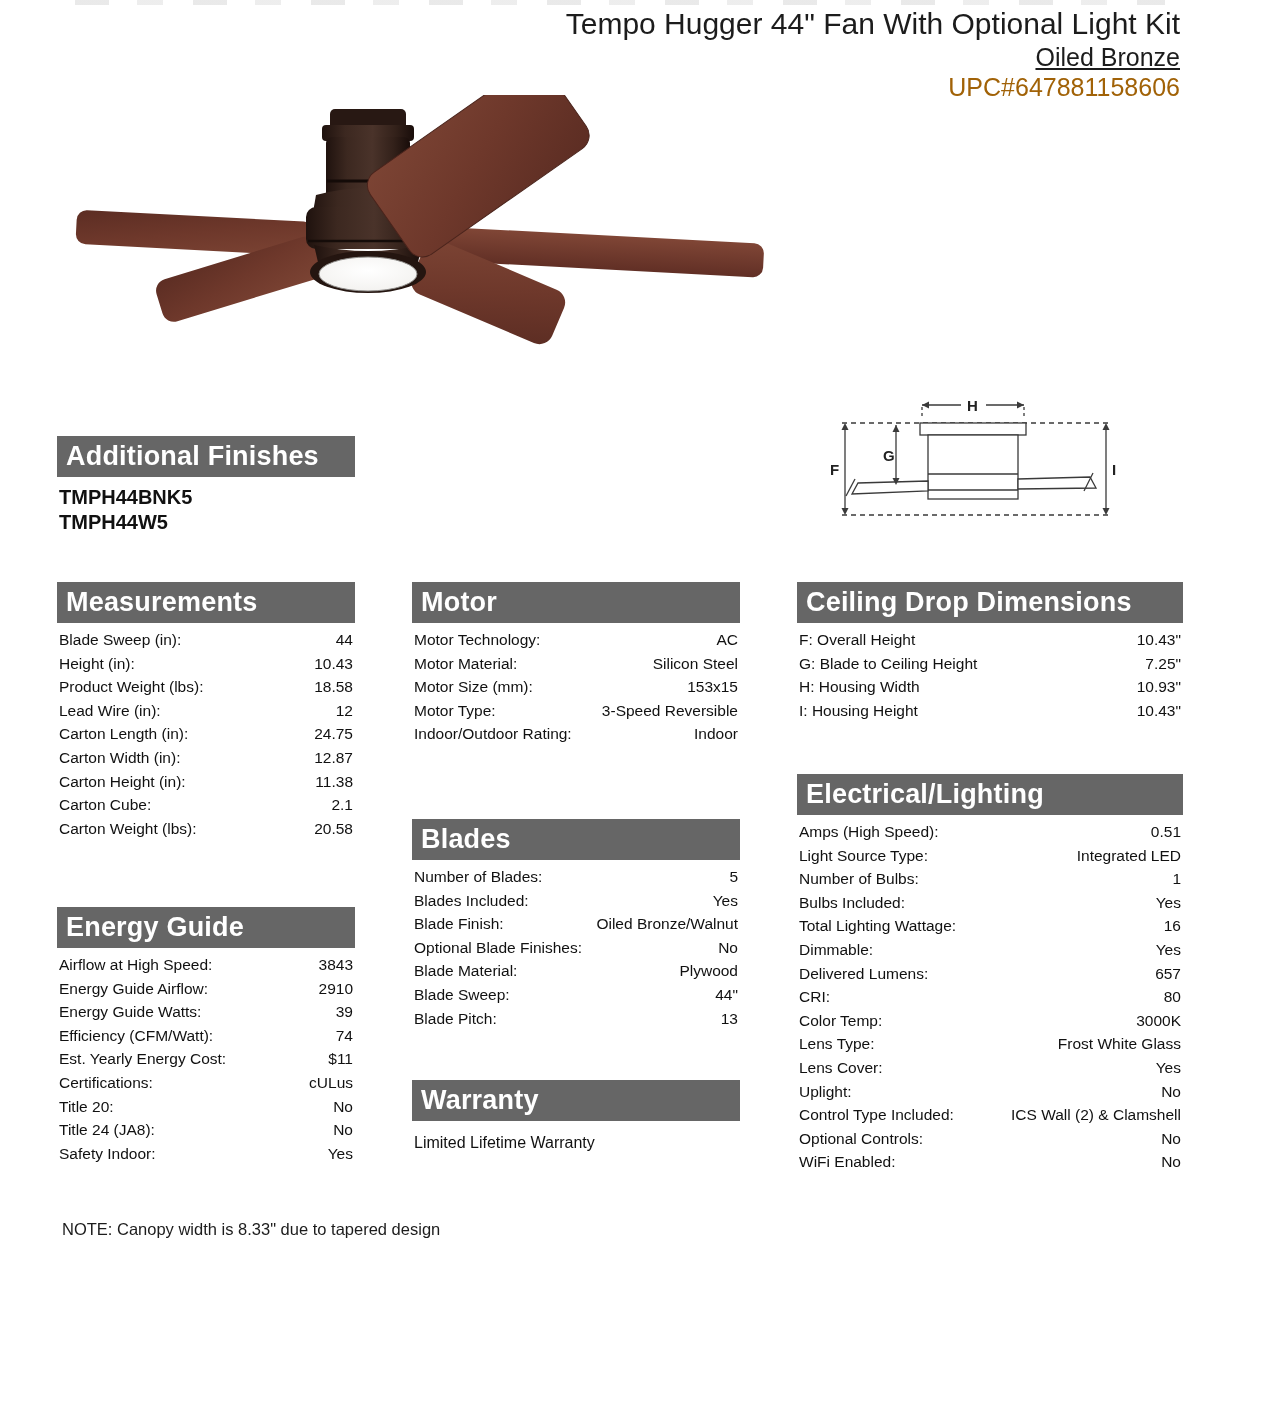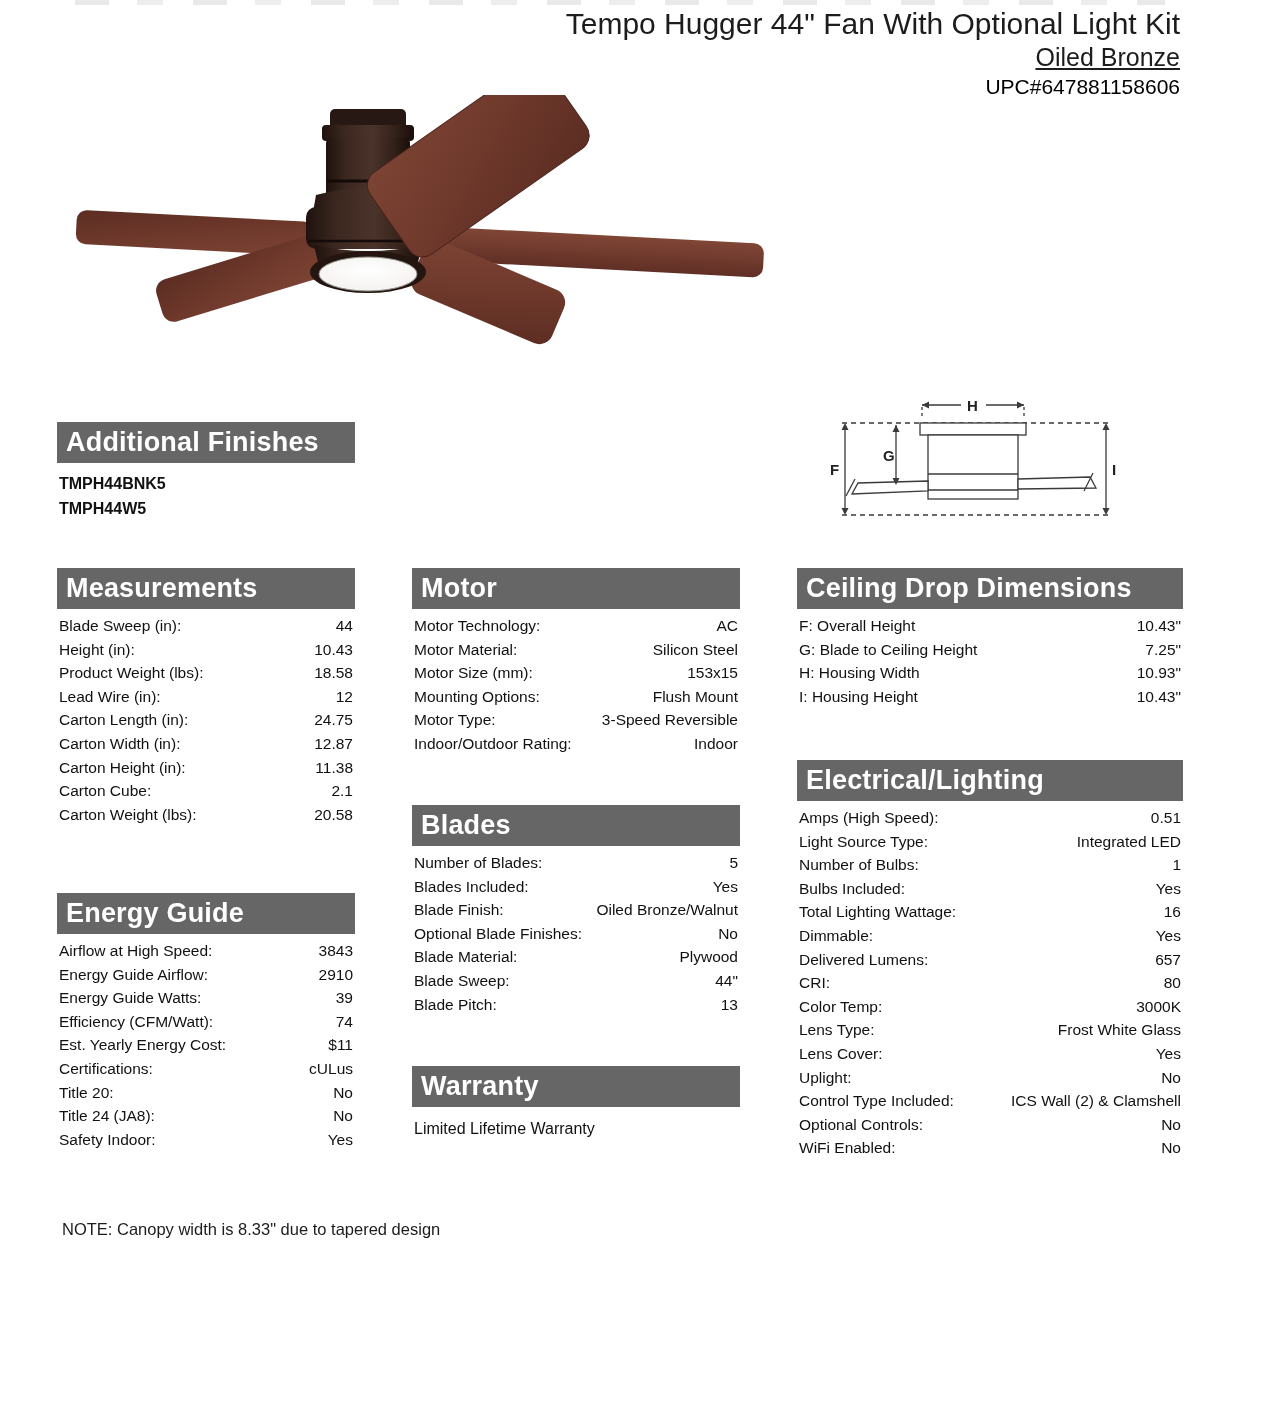--- a/index.html
+++ b/index.html
@@ -10,34 +10,34 @@
   .abs{position:absolute;}
   
   .top-artifact{
     left:75px;top:0;width:1090px;height:5px;opacity:.45;
     background:repeating-linear-gradient(90deg,#cfcfcf 0 34px,transparent 34px 62px,#d8d8d8 62px 88px,transparent 88px 118px);
   }
   
   .header-block{top:6px;right:84px;text-align:right;}
   .title{font-size:30px;line-height:36px;color:#1c1c1c;}
   .finish{font-size:25px;line-height:31px;color:#1c1c1c;text-decoration:underline;}
-  .upc{font-size:21px;line-height:28px;color:#000000;}
+  .upc{font-size:25px;line-height:28px;color:#a16207;}
   
-  .section{display:block;}
+  .section{display:block;margin-top:14px;}
   .section-header{
     background:#666666;color:#ffffff;font-weight:bold;font-size:27px;
     line-height:33px;padding:4px 9px;letter-spacing:.2px;white-space:nowrap;
   }
   .rows{margin-top:5px;}
   .spec-row{display:flex;justify-content:space-between;align-items:baseline;
     font-size:15.5px;line-height:23.6px;padding:0 2px;}
   .spec-row .lbl{text-align:left;white-space:nowrap;}
   .spec-row .val{white-space:nowrap;}
   .finish-codes{margin-top:8px;}
-  .finish-code{font-weight:bold;font-size:16px;line-height:25px;padding:0 2px;}
+  .finish-code{font-weight:bold;font-size:20px;line-height:25px;padding:0 2px;}
   .warranty-text{font-size:16px;line-height:24px;margin-top:10px;padding:0 2px;}
   .note{font-size:16.5px;color:#1c1c1c;}
   svg text{font-family:"Liberation Sans",sans-serif;}
 </style>
 </head>
 <body>
 
 <div class="abs top-artifact"></div>
 
 <div class="abs header-block">
@@ -255,24 +255,20 @@
       </div>
       <div class="spec-row">
         <span class="lbl">Motor Material:</span>
         <span class="val">Silicon Steel</span>
       </div>
       <div class="spec-row">
         <span class="lbl">Motor Size (mm):</span>
         <span class="val">153x15</span>
       </div>
       <div class="spec-row">
-        <span class="lbl">Mounting Options:</span>
-        <span class="val">Flush Mount</span>
-      </div>
-      <div class="spec-row">
         <span class="lbl">Motor Type:</span>
         <span class="val">3-Speed Reversible</span>
       </div>
       <div class="spec-row">
         <span class="lbl">Indoor/Outdoor Rating:</span>
         <span class="val">Indoor</span>
       </div>
     </div>
 </div>
 

